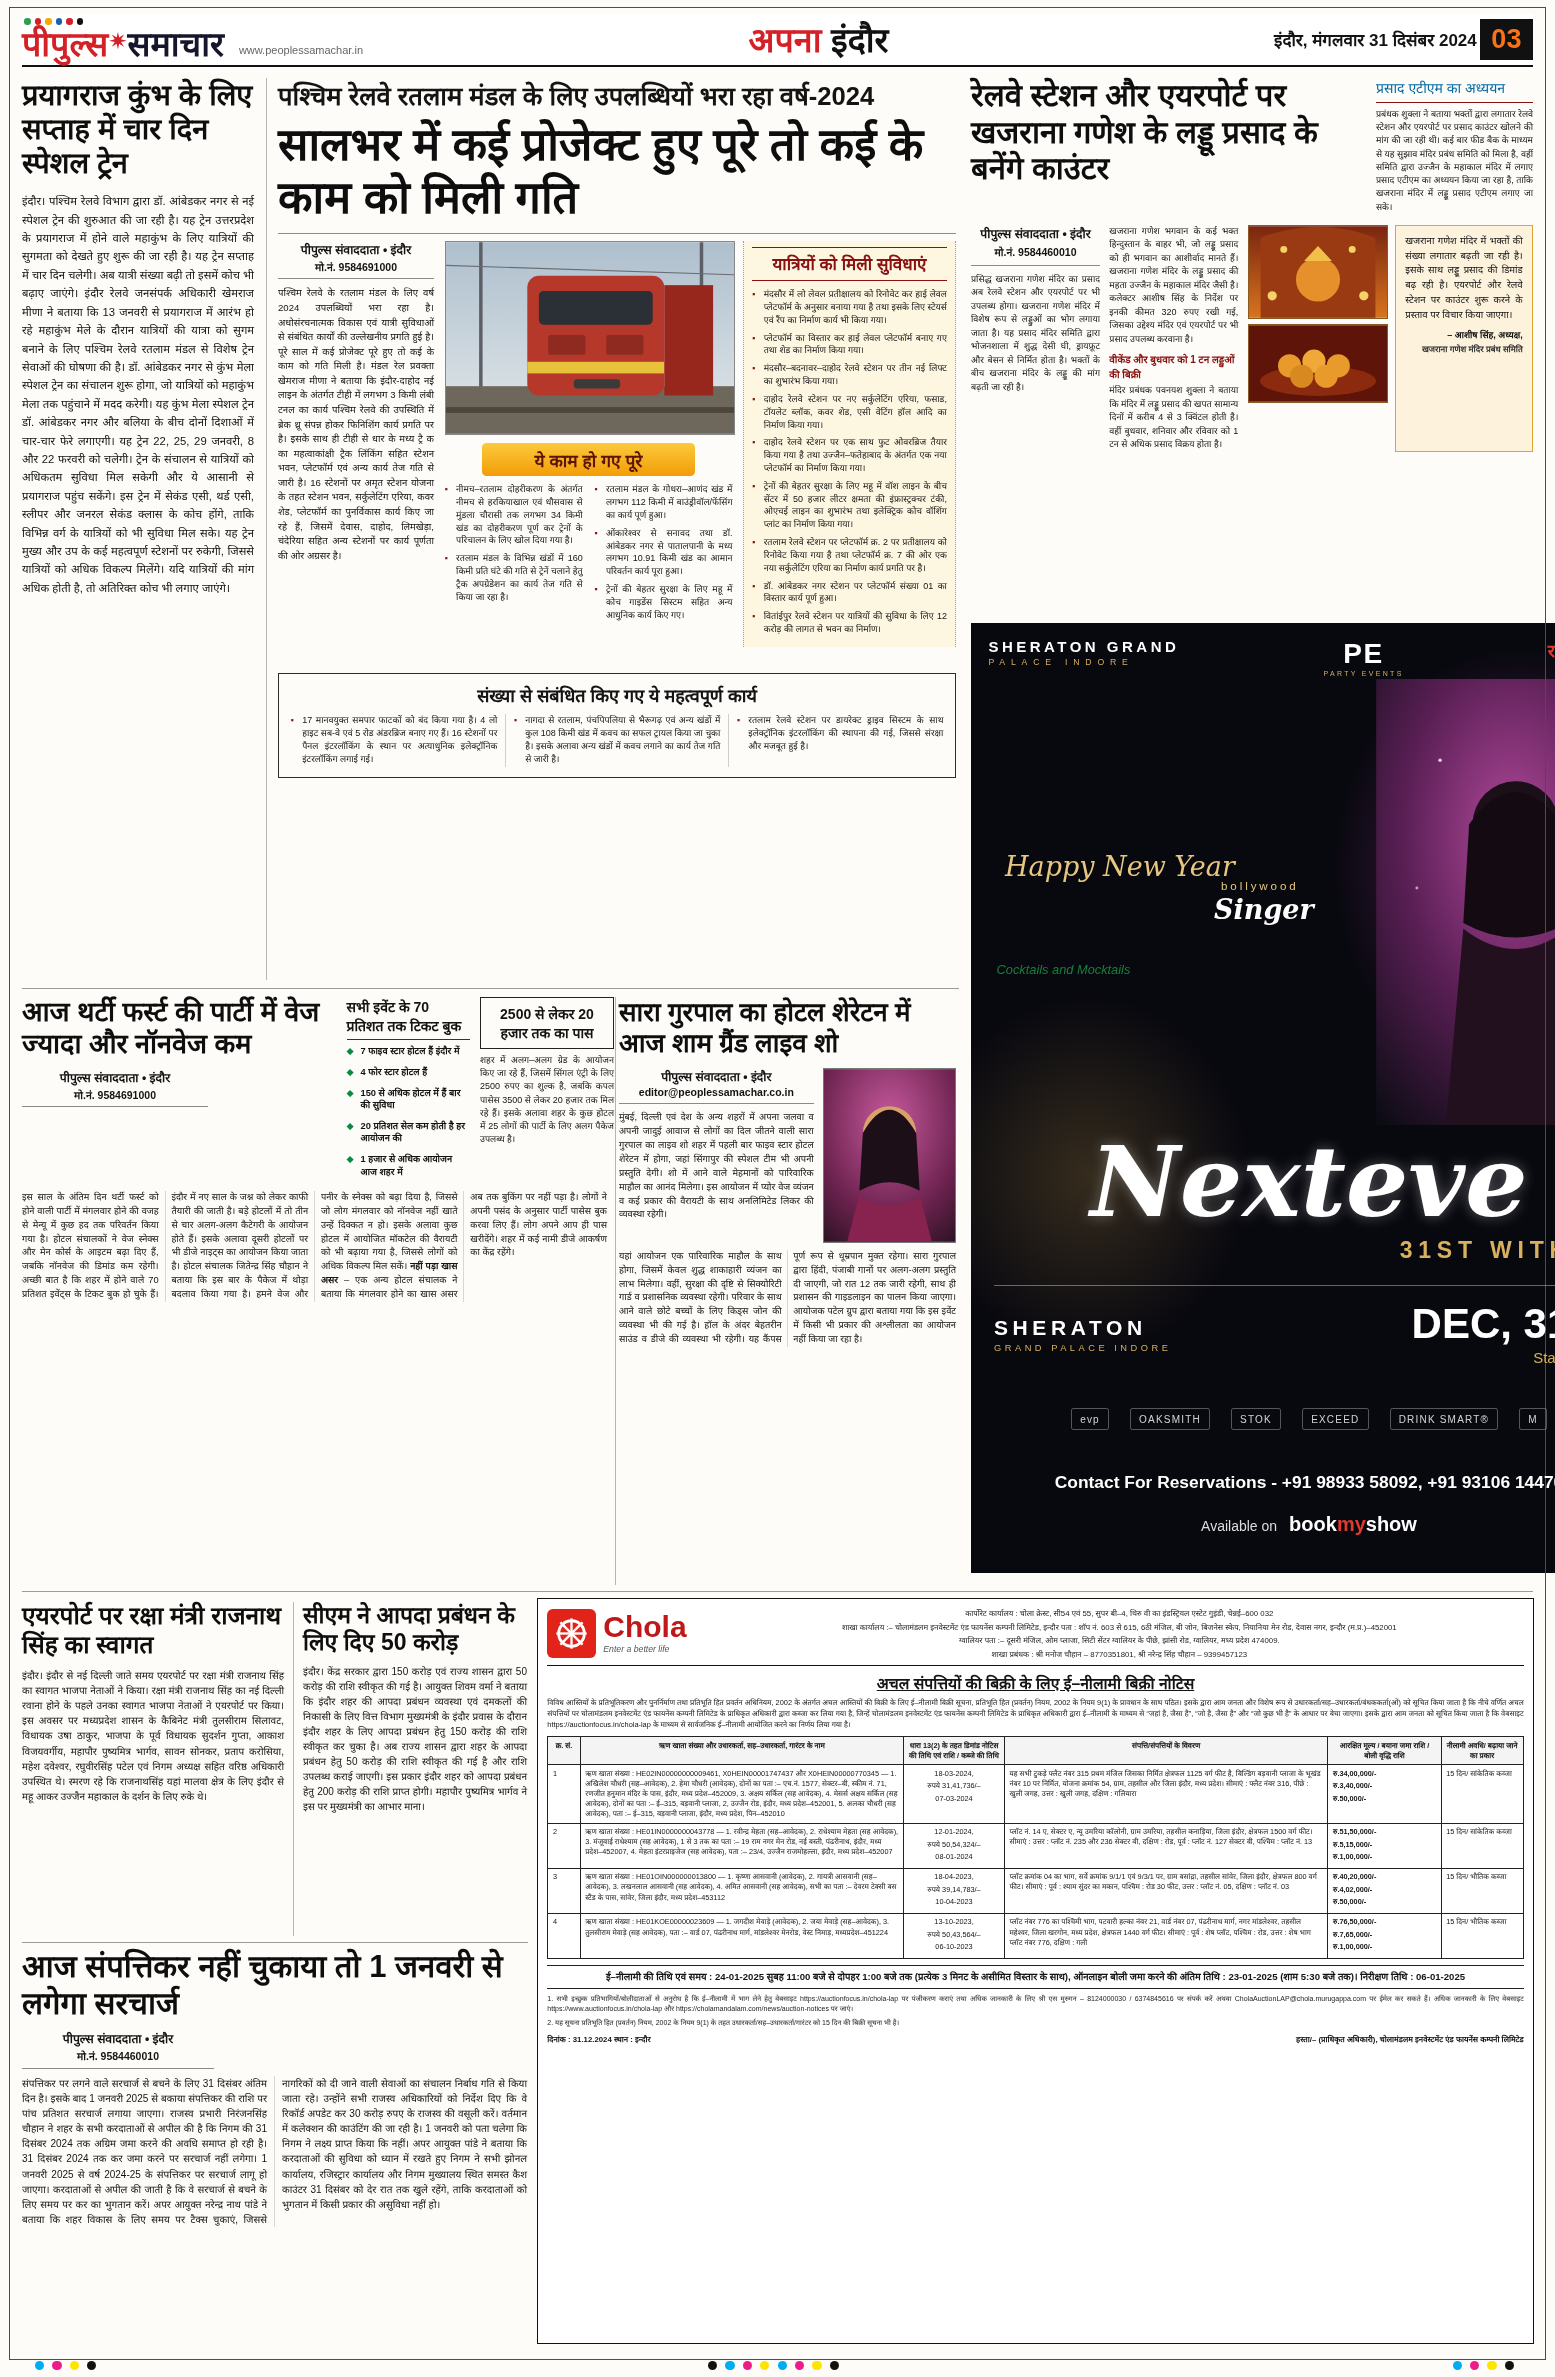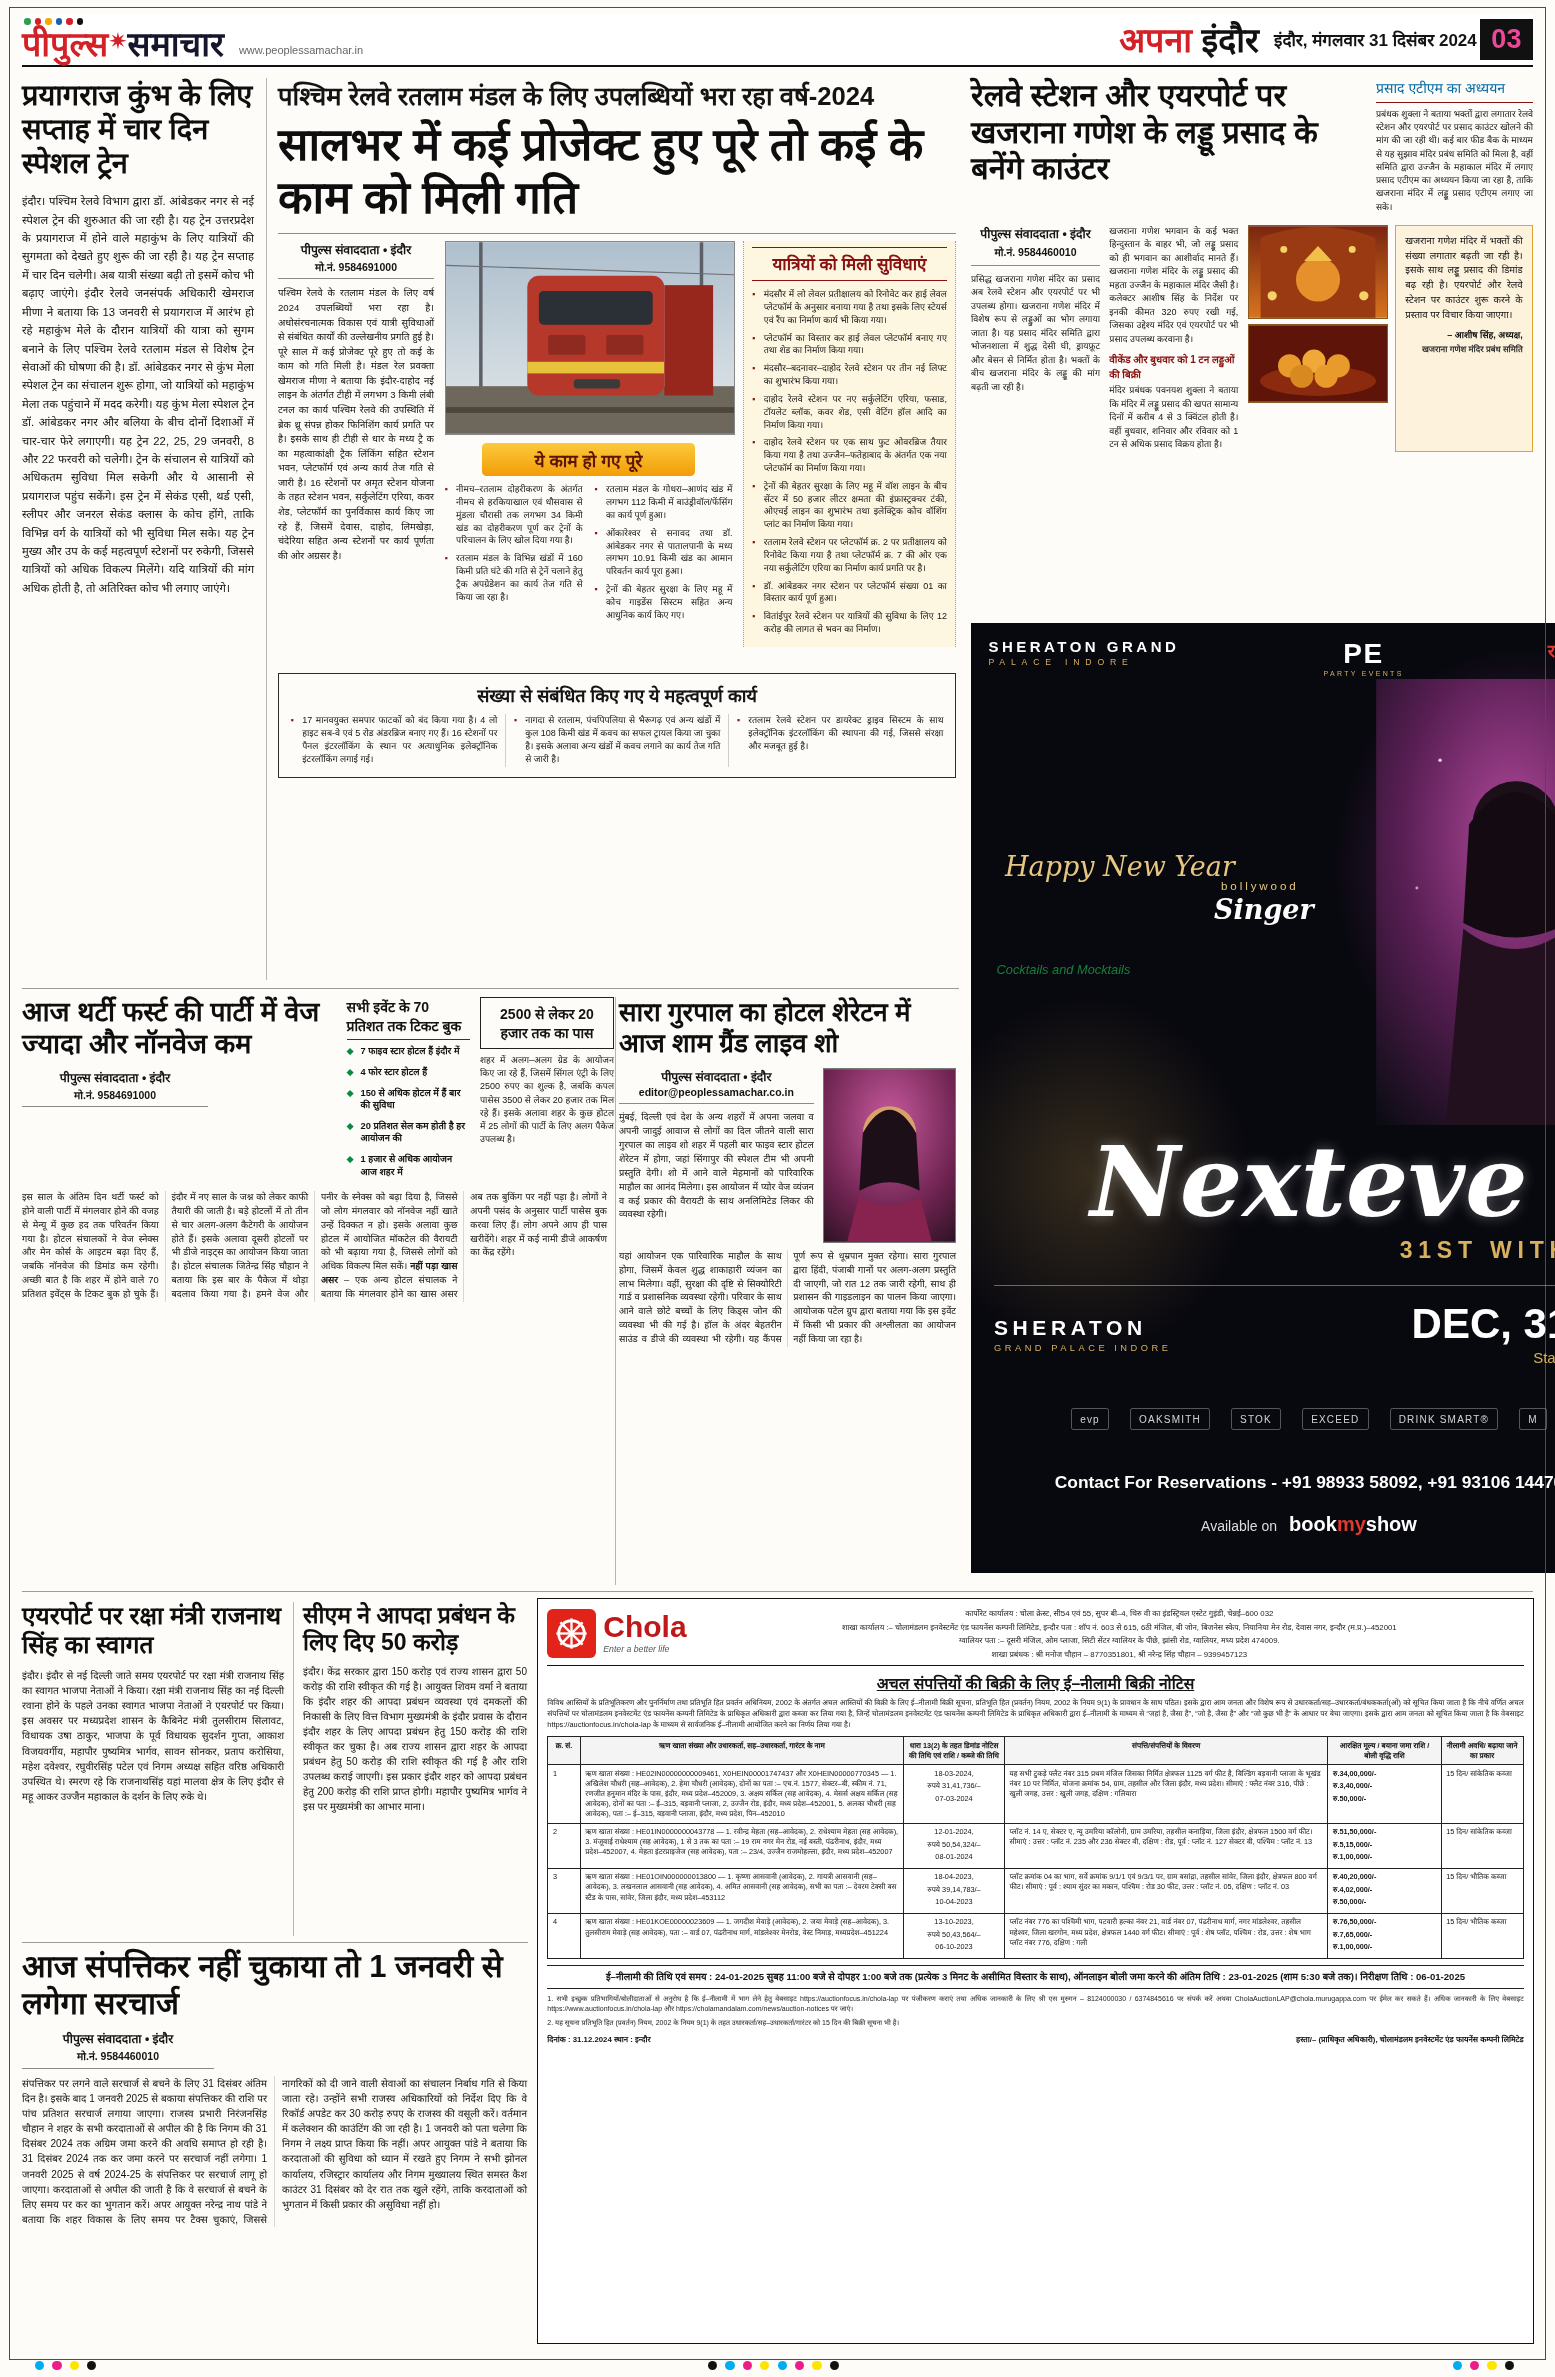--- a/index.html
+++ b/index.html
@@ -11,26 +11,26 @@
   #masthead{position:absolute;left:22px;right:22px;top:14px;height:51px;border-bottom:2.3px solid #111;
             display:flex;align-items:center;gap:15px;background:#fff;}
   .logo-block{display:flex;flex-direction:column;}
   .logo-dots{display:flex;gap:4.1px;margin:0 0 2.3px 2.3px;}
   .logo-dots i{width:6.4px;height:6.4px;border-radius:50%;display:inline-block;}
   .logo-text{font-size:34px;font-weight:bold;line-height:1;}
   .logo-text .l1{color:#d42027;}
   .logo-text .star{color:#d42027;font-size:23px;vertical-align:7px;}
   .logo-text .l2{color:#15162b;}
   .mast-url{font-size:11px;color:#666;margin-top:20px;}
-  .mast-center{flex:1;text-align:right;font-weight:bold;font-size:34px;line-height:1;}
+  .mast-center{flex:1;text-align:center;font-weight:bold;font-size:34px;line-height:1;}
   .mast-center .e1{color:#d42027;}
   .mast-center .e2{color:#111;}
   .mast-right{display:flex;align-items:center;gap:3px;}
   .mast-date{font-size:17px;font-weight:bold;}
-  .page-badge{background:#111;color:#ec4899;font-size:27px;font-weight:bold;padding:4.6px 11.6px;}
+  .page-badge{background:#111;color:#f97316;font-size:27px;font-weight:bold;padding:4.6px 11.6px;}
   
   .hl{font-weight:bold;color:#0e0e0e;line-height:1.18;}
   .byline{text-align:center;border-bottom:0.6px solid #8a8a8a;padding-bottom:4.6px;margin-bottom:7px;}
   .byline .who{font-weight:bold;font-size:12.2px;}
   .byline .ph{font-size:10.5px;font-weight:bold;margin-top:1.7px;}
   .jtext{text-align:justify;}
   .bullet{position:relative;padding-left:11.6px;margin:0 0 5.2px 0;text-align:justify;}
   .bullet::before{content:"▪";position:absolute;left:0;top:0;color:#8a1111;}
   .bullet-green{position:relative;padding-left:14px;margin:0 0 8.1px 0;font-weight:bold;}
   .bullet-green::before{content:"◆";position:absolute;left:0;top:0;color:#0a8a3c;}

